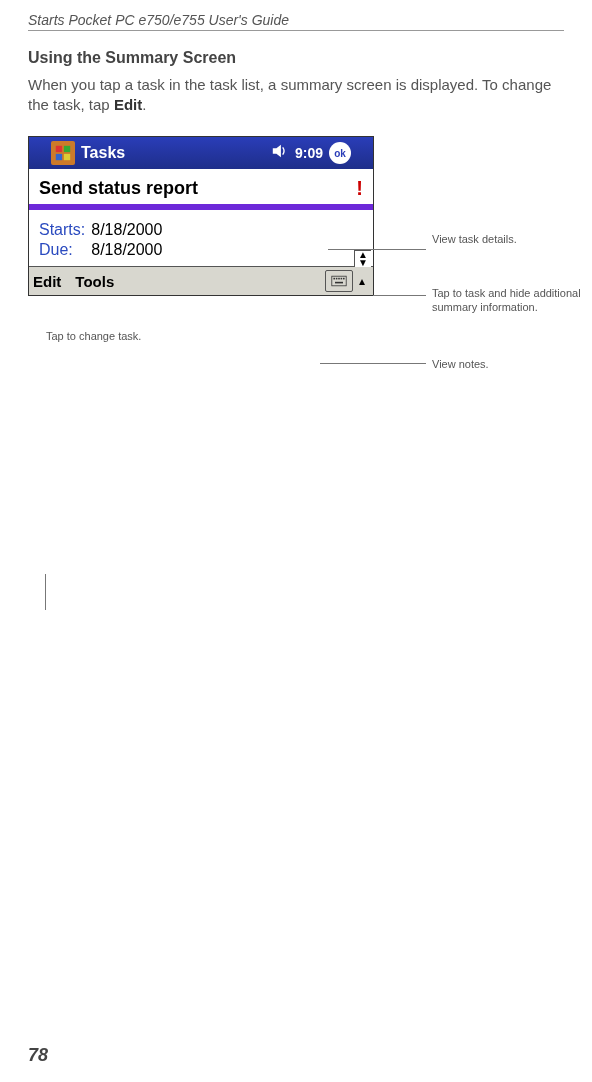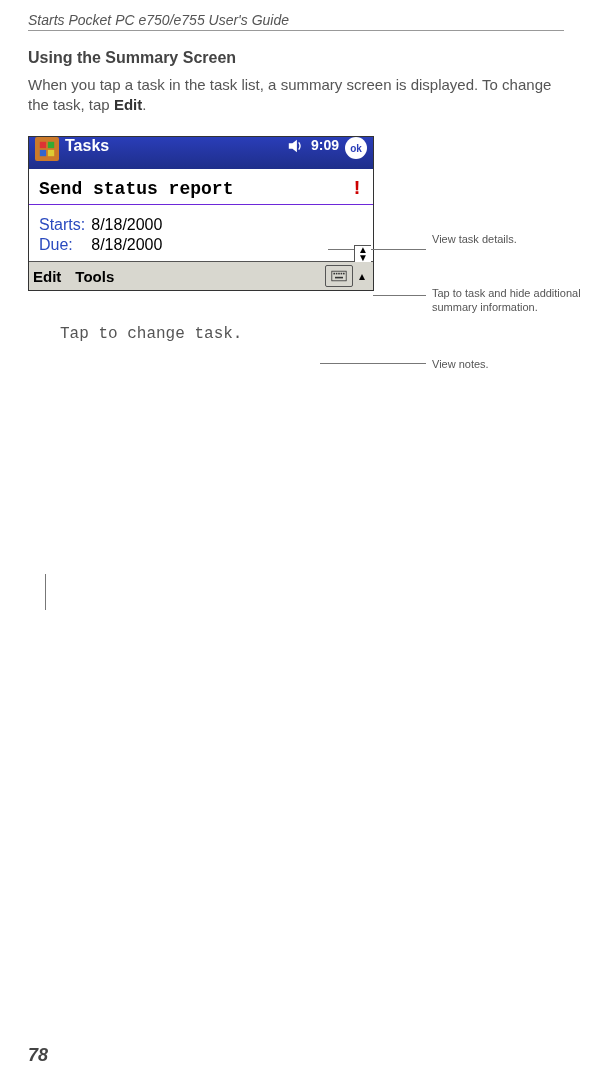--- a/index.html
+++ b/index.html
@@ -45,21 +45,22 @@
     width: 344px;
     border: 1px solid #333;
     background: #fff;
     font-family: Tahoma, Arial, sans-serif;
   }
   .titlebar {
     background: linear-gradient(#2a3db8, #1e2e8a);
     color: #fff;
     height: 32px;
     display: flex;
-    padding: 0 6px;
+    align-items: center;
+    padding: 0 22px;
   }
   .start-flag {
     width: 24px;
     height: 24px;
     background: #cc7a2a;
     display: inline-flex;
     align-items: center;
     justify-content: center;
     border-radius: 2px;
     margin-right: 6px;
@@ -86,22 +87,21 @@
     font-weight: bold;
     display: inline-flex;
     align-items: center;
     justify-content: center;
   }
   .task-header {
     display: flex;
     justify-content: space-between;
     align-items: center;
     padding: 8px 10px 4px 10px;
-    border-bottom: 1px solid #6d28d9;
-    font-family: Liberation Mono, monospace;
+    border-bottom: 6px solid #6d28d9;
   }
   .task-title {
     font-size: 18px;
     font-weight: bold;
   }
   .priority {
     color: #c00;
     font-size: 20px;
     font-weight: bold;
   }
@@ -170,25 +170,24 @@
     position: absolute;
     font-size: 11px;
     color: #555;
     line-height: 1.3;
   }
   .callout-line {
     position: absolute;
     border-top: 1px solid #777;
   }
   .below-caption {
-    font-size: 16px;
+    font-size: 11px;
     color: #555;
     margin-top: 34px;
-    margin-left: 32px;
-    font-family: Liberation Mono, monospace;
+    margin-left: 18px;
   }
   .below-line {
     position: absolute;
     width: 1px;
     background: #777;
   }
   .page-num {
     position: absolute;
     bottom: 16px;
     left: 28px;

